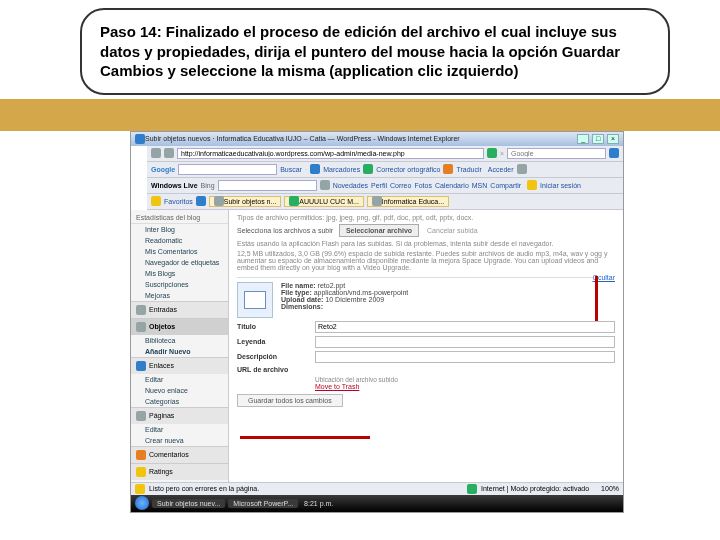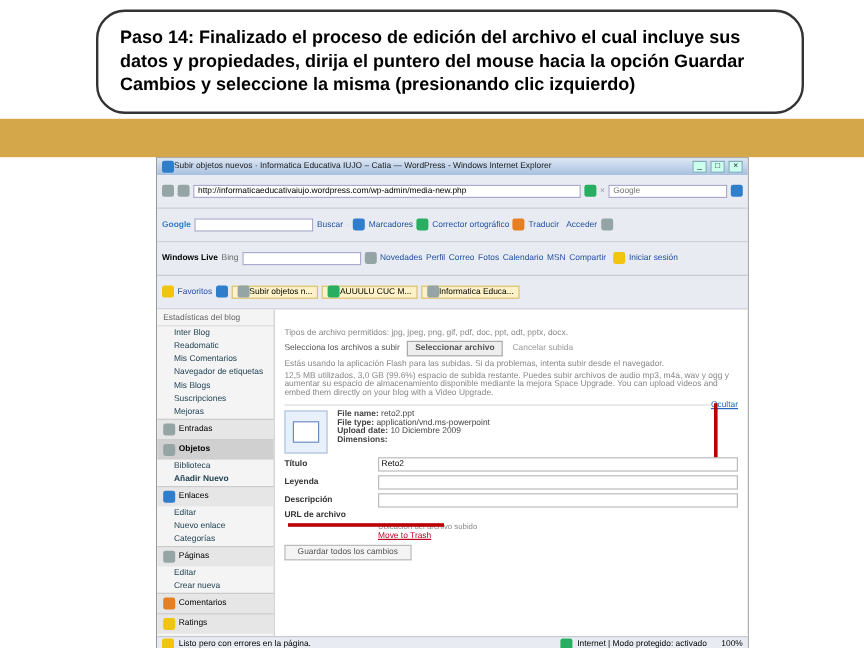--- a/index.html
+++ b/index.html
@@ -3,37 +3,37 @@
 <meta charset="utf-8">
 <style>
   * { margin: 0; padding: 0; box-sizing: border-box; }
   body { width: 720px; height: 540px; font-family: Arial, sans-serif; font-size: 9px; background: #fff; position: relative; }
   .instruction { border: 2px solid #333; border-radius: 24px; margin: 8px 50px 4px 80px; padding: 12px 18px; font-size: 15px; font-weight: bold; line-height: 1.3; }
   .goldband { background: #d4a84a; height: 32px; }
   .screenshot { margin: 0 96px 0 130px; border: 1px solid #999; background: #fff; }
   .titlebar { background: linear-gradient(#dce6f4,#a7c0e0); height: 14px; display: flex; align-items: center; font-size: 7px; padding: 0 4px; color: #222; }
   .titlebar .spacer { flex: 1; }
   .winbtns span { display: inline-block; width: 12px; height: 10px; background: #cfe; border: 1px solid #8ab; margin-left: 1px; text-align: center; line-height: 8px; font-size: 7px; }
-  .addrbar, .toolbar, .linkbar, .tabbar { display: flex; align-items: center; padding: 1px 4px; height: 28px; background: #e8ecf2; border-bottom: 1px solid #c5c9d0; font-size: 7px; gap: 3px; }
+  .addrbar, .toolbar, .linkbar, .tabbar { display: flex; align-items: center; padding: 1px 4px; height: 16px; background: #e8ecf2; border-bottom: 1px solid #c5c9d0; font-size: 7px; gap: 3px; margin-left: 16px; }
   .addrinput { flex: 1; height: 11px; border: 1px solid #aac; background: #fff; padding: 0 3px; font-size: 7px; }
   .ico { width: 10px; height: 10px; background: #8ab; border-radius: 2px; display: inline-block; }
   .ico.orange { background: #e67e22; }
   .ico.green { background: #27ae60; }
   .ico.blue { background: #2e7ecc; }
   .ico.yellow { background: #f1c40f; }
   .ico.gray { background: #95a5a6; }
   .linkbar a, .toolbar a, .tabbar a { color: #2050a0; text-decoration: none; font-size: 7px; }
   .tab { background: #fdf2c7; border: 1px solid #d7c074; padding: 1px 4px; height: 11px; display: flex; align-items: center; }
   .content { display: flex; background: #fff; min-height: 240px; }
   .sidebar { width: 98px; background: #f4f4f4; border-right: 1px solid #ccc; padding: 2px 0; }
   .side-sec { font-size: 7px; color: #666; padding: 2px 5px; border-bottom: 1px solid #ddd; }
   .side-item { font-size: 7px; padding: 2px 5px 2px 14px; color: #245; cursor: pointer; }
   .side-head { font-size: 7px; padding: 3px 5px; background: #e6e6e6; border-top: 1px solid #ccc; cursor: pointer; display: flex; align-items: center; gap: 3px; }
   .side-head.active { background: #d0d0d0; font-weight: bold; }
-  .main { flex: 1; padding: 4px 8px; font-size: 7px; color: #555; margin-top: 12px; }
+  .main { flex: 1; padding: 4px 8px; font-size: 7px; color: #555; }
   .main .hint { font-size: 7px; color: #888; margin-bottom: 3px; }
   .selbtn { display: inline-block; padding: 2px 6px; background: #eee; border: 1px solid #aaa; font-size: 7px; font-weight: bold; }
   .cancelbtn { display: inline-block; padding: 2px 6px; color: #999; font-size: 7px; }
   .filebox { display: flex; gap: 8px; margin-top: 6px; padding-top: 4px; border-top: 1px solid #ddd; }
   .thumb { width: 36px; height: 36px; border: 1px solid #b0c2da; background: #e8f0fb; display: flex; align-items: center; justify-content: center; }
   .thumb-inner { width: 22px; height: 18px; background: #fff; border: 1px solid #6a8cc0; }
   .filemeta div { font-size: 7px; color: #444; }
   .filemeta b { font-weight: bold; }
   .formrow { display: flex; align-items: center; margin: 3px 0; }
   .formrow label { width: 78px; font-size: 7px; font-weight: bold; color: #333; }
@@ -49,21 +49,21 @@
   .statusbar .spacer { flex: 1; }
   .taskbar { display: flex; align-items: center; height: 17px; background: linear-gradient(#3a3a3a,#000); font-size: 7px; color: #ddd; padding: 0 4px; gap: 3px; }
   .startorb { width: 14px; height: 14px; border-radius: 50%; background: radial-gradient(#6db3f2,#1e69de); }
   .taskbtn { padding: 1px 5px; background: #3a3a3a; border-radius: 2px; }
   ::-webkit-scrollbar { width: 10px; }
 </style>
 </head>
 <body>
 
 <div class="instruction">
-  <span>Paso 14: Finalizado el proceso de edición del archivo el cual incluye sus datos y propiedades, dirija el puntero del mouse hacia la opción Guardar Cambios y seleccione la misma (presionando clic izquierdo)</span>
+  <span>Paso 14: Finalizado el proceso de edición del archivo el cual incluye sus datos y propiedades, dirija el puntero del mouse hacia la opción Guardar Cambios y seleccione la misma (application clic izquierdo)</span>
 </div>
 <div class="goldband"></div>
 
 <div class="screenshot">
   <div class="titlebar">
     <span class="ico blue"></span>
     <span>Subir objetos nuevos · Informatica Educativa IUJO – Catia — WordPress - Windows Internet Explorer</span>
     <span class="spacer"></span>
     <span class="winbtns">
       <span>_</span>

